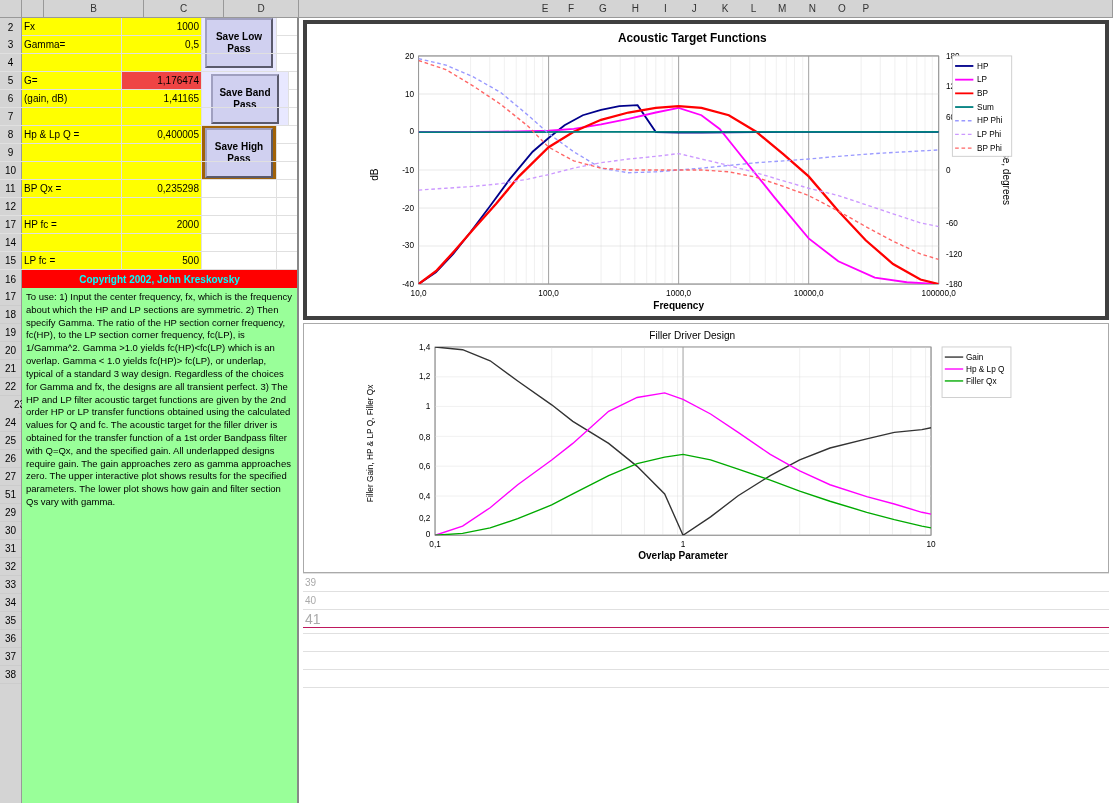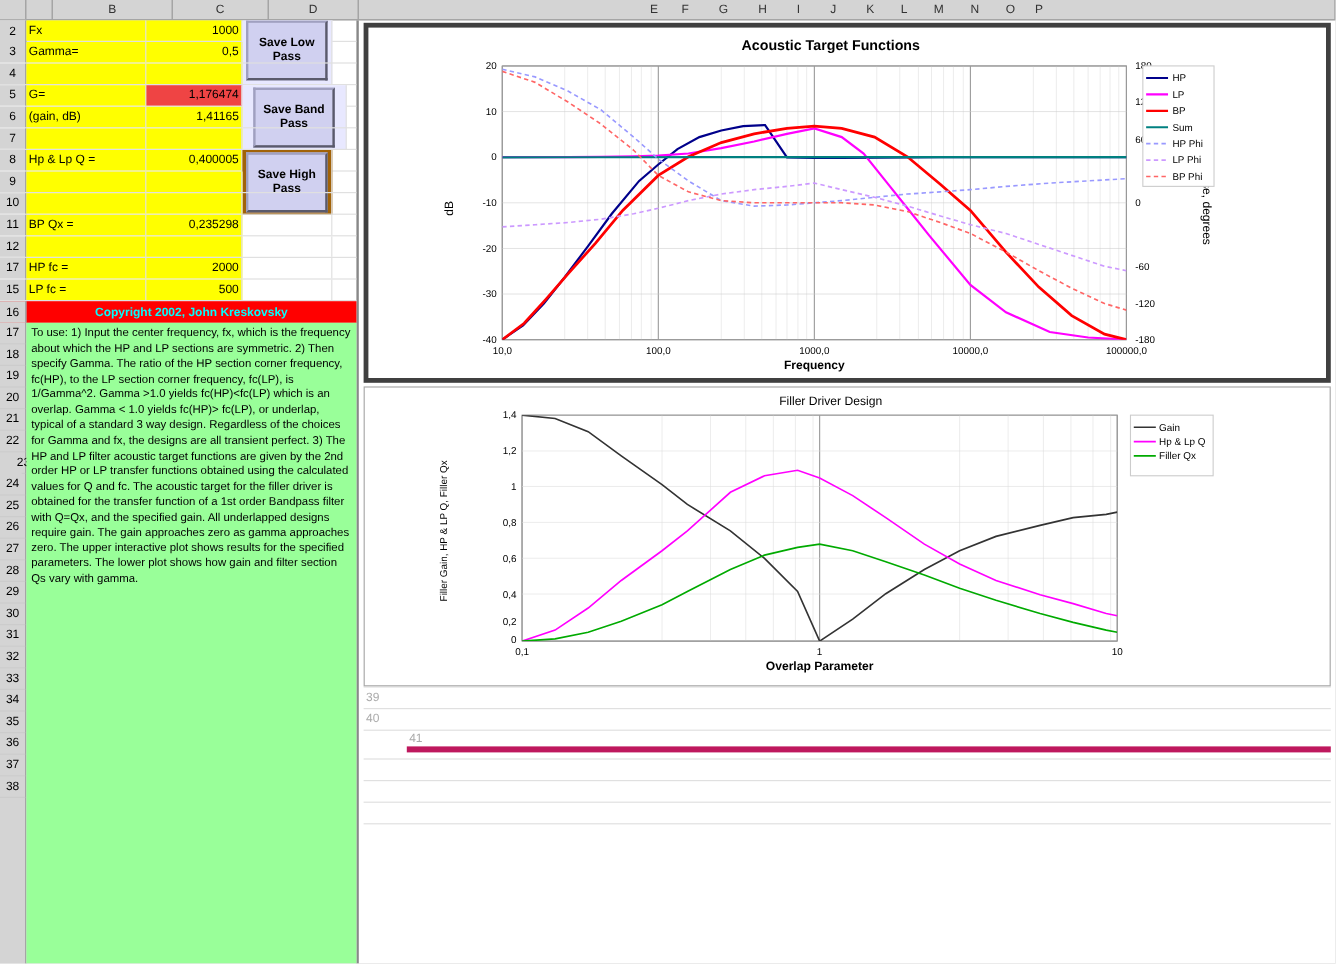--- a/index.html
+++ b/index.html
@@ -141,20 +141,26 @@
         <div class="cell" style="width:75px;"></div>
       </div>
 
       <div class="cell-row">
         <div class="cell col-a">17</div>
         <div class="cell" style="width:100px; background:#ffff00;">HP fc =</div>
         <div class="cell" style="width:80px; background:#ffff00; justify-content:flex-end;">2000</div>
         <div class="cell" style="width:75px;"></div>
       </div>
 
+      <div class="cell-row">
+        <div class="cell col-a">14</div>
+        <div class="cell" style="width:100px; background:#ffff00;"></div>
+        <div class="cell" style="width:80px; background:#ffff00;"></div>
+        <div class="cell" style="width:75px;"></div>
+      </div>
 
       <div class="cell-row">
         <div class="cell col-a">15</div>
         <div class="cell" style="width:100px; background:#ffff00;">LP fc =</div>
         <div class="cell" style="width:80px; background:#ffff00; justify-content:flex-end;">500</div>
         <div class="cell" style="width:75px;"></div>
       </div>
 
       <div style="height:18px; background:#ff0000; display:flex; align-items:center;">
         <div style="width:22px; background:#d4d4d4; height:100%; display:flex; align-items:center; justify-content:center; font-size:10px; border-right:1px solid #999;">16</div>
@@ -167,21 +173,21 @@
           <div style="height:18px; border-bottom:1px solid #ccc; display:flex; align-items:center; justify-content:center; font-size:10px;">18</div>
           <div style="height:18px; border-bottom:1px solid #ccc; display:flex; align-items:center; justify-content:center; font-size:10px;">19</div>
           <div style="height:18px; border-bottom:1px solid #ccc; display:flex; align-items:center; justify-content:center; font-size:10px;">20</div>
           <div style="height:18px; border-bottom:1px solid #ccc; display:flex; align-items:center; justify-content:center; font-size:10px;">21</div>
           <div style="height:18px; border-bottom:1px solid #ccc; display:flex; align-items:center; justify-content:center; font-size:10px;">22</div>
           <div style="height:18px; border-bottom:1px solid #ccc; display:flex; align-items:center; justify-content:center; font-size:10px;margin-left:18px;">23</div>
           <div style="height:18px; border-bottom:1px solid #ccc; display:flex; align-items:center; justify-content:center; font-size:10px;">24</div>
           <div style="height:18px; border-bottom:1px solid #ccc; display:flex; align-items:center; justify-content:center; font-size:10px;">25</div>
           <div style="height:18px; border-bottom:1px solid #ccc; display:flex; align-items:center; justify-content:center; font-size:10px;">26</div>
           <div style="height:18px; border-bottom:1px solid #ccc; display:flex; align-items:center; justify-content:center; font-size:10px;">27</div>
-          <div style="height:18px; border-bottom:1px solid #ccc; display:flex; align-items:center; justify-content:center; font-size:10px;">28</div>
+          <div style="height:18px; border-bottom:1px solid #ccc; display:flex; align-items:center; justify-content:center; font-size:10px;">51</div>
           <div style="height:18px; border-bottom:1px solid #ccc; display:flex; align-items:center; justify-content:center; font-size:10px;">29</div>
           <div style="height:18px; border-bottom:1px solid #ccc; display:flex; align-items:center; justify-content:center; font-size:10px;">30</div>
           <div style="height:18px; border-bottom:1px solid #ccc; display:flex; align-items:center; justify-content:center; font-size:10px;">31</div>
           <div style="height:18px; border-bottom:1px solid #ccc; display:flex; align-items:center; justify-content:center; font-size:10px;">32</div>
           <div style="height:18px; border-bottom:1px solid #ccc; display:flex; align-items:center; justify-content:center; font-size:10px;">33</div>
           <div style="height:18px; border-bottom:1px solid #ccc; display:flex; align-items:center; justify-content:center; font-size:10px;">34</div>
           <div style="height:18px; border-bottom:1px solid #ccc; display:flex; align-items:center; justify-content:center; font-size:10px;">35</div>
           <div style="height:18px; border-bottom:1px solid #ccc; display:flex; align-items:center; justify-content:center; font-size:10px;">36</div>
           <div style="height:18px; border-bottom:1px solid #ccc; display:flex; align-items:center; justify-content:center; font-size:10px;">37</div>
           <div style="height:18px; border-bottom:1px solid #ccc; display:flex; align-items:center; justify-content:center; font-size:10px;">38</div>
@@ -375,21 +381,21 @@
           <line x1="635" y1="49" x2="655" y2="49" stroke="#FF00FF" stroke-width="1.5"></line>
           <text x="658" y="52" font-size="9">Hp &amp; Lp Q</text>
           <line x1="635" y1="62" x2="655" y2="62" stroke="#00aa00" stroke-width="1.5"></line>
           <text x="658" y="65" font-size="9">Filler Qx</text>
         </svg>
       </div>
 
       <div style="height:60px; background:white; border-top:1px solid #e0e0e0;">
         <div style="height:18px; border-bottom:1px solid #e0e0e0; display:flex; align-items:center; padding-left:2px; font-size:10px; color:#aaa;">39</div>
         <div style="height:18px; border-bottom:1px solid #e0e0e0; display:flex; align-items:center; padding-left:2px; font-size:10px; color:#aaa;">40</div>
-        <div style="height:18px; border-bottom:5px solid #be185d; display:flex; align-items:center; padding-left:2px; font-size:10px; color:#aaa;margin-left:36px;">41</div>
+        <div style="height:18px; border-bottom:1px solid #be185d; display:flex; align-items:center; padding-left:2px; font-size:14px; color:#aaa;">41</div>
       </div>
 
 
       <div style="flex:1; background:white; border-top:1px solid #e0e0e0;">
         <div style="height:18px; border-bottom:1px solid #e0e0e0;"></div>
         <div style="height:18px; border-bottom:1px solid #e0e0e0;"></div>
         <div style="height:18px; border-bottom:1px solid #e0e0e0;"></div>
         <div style="height:18px;"></div>
       </div>
     </div>

